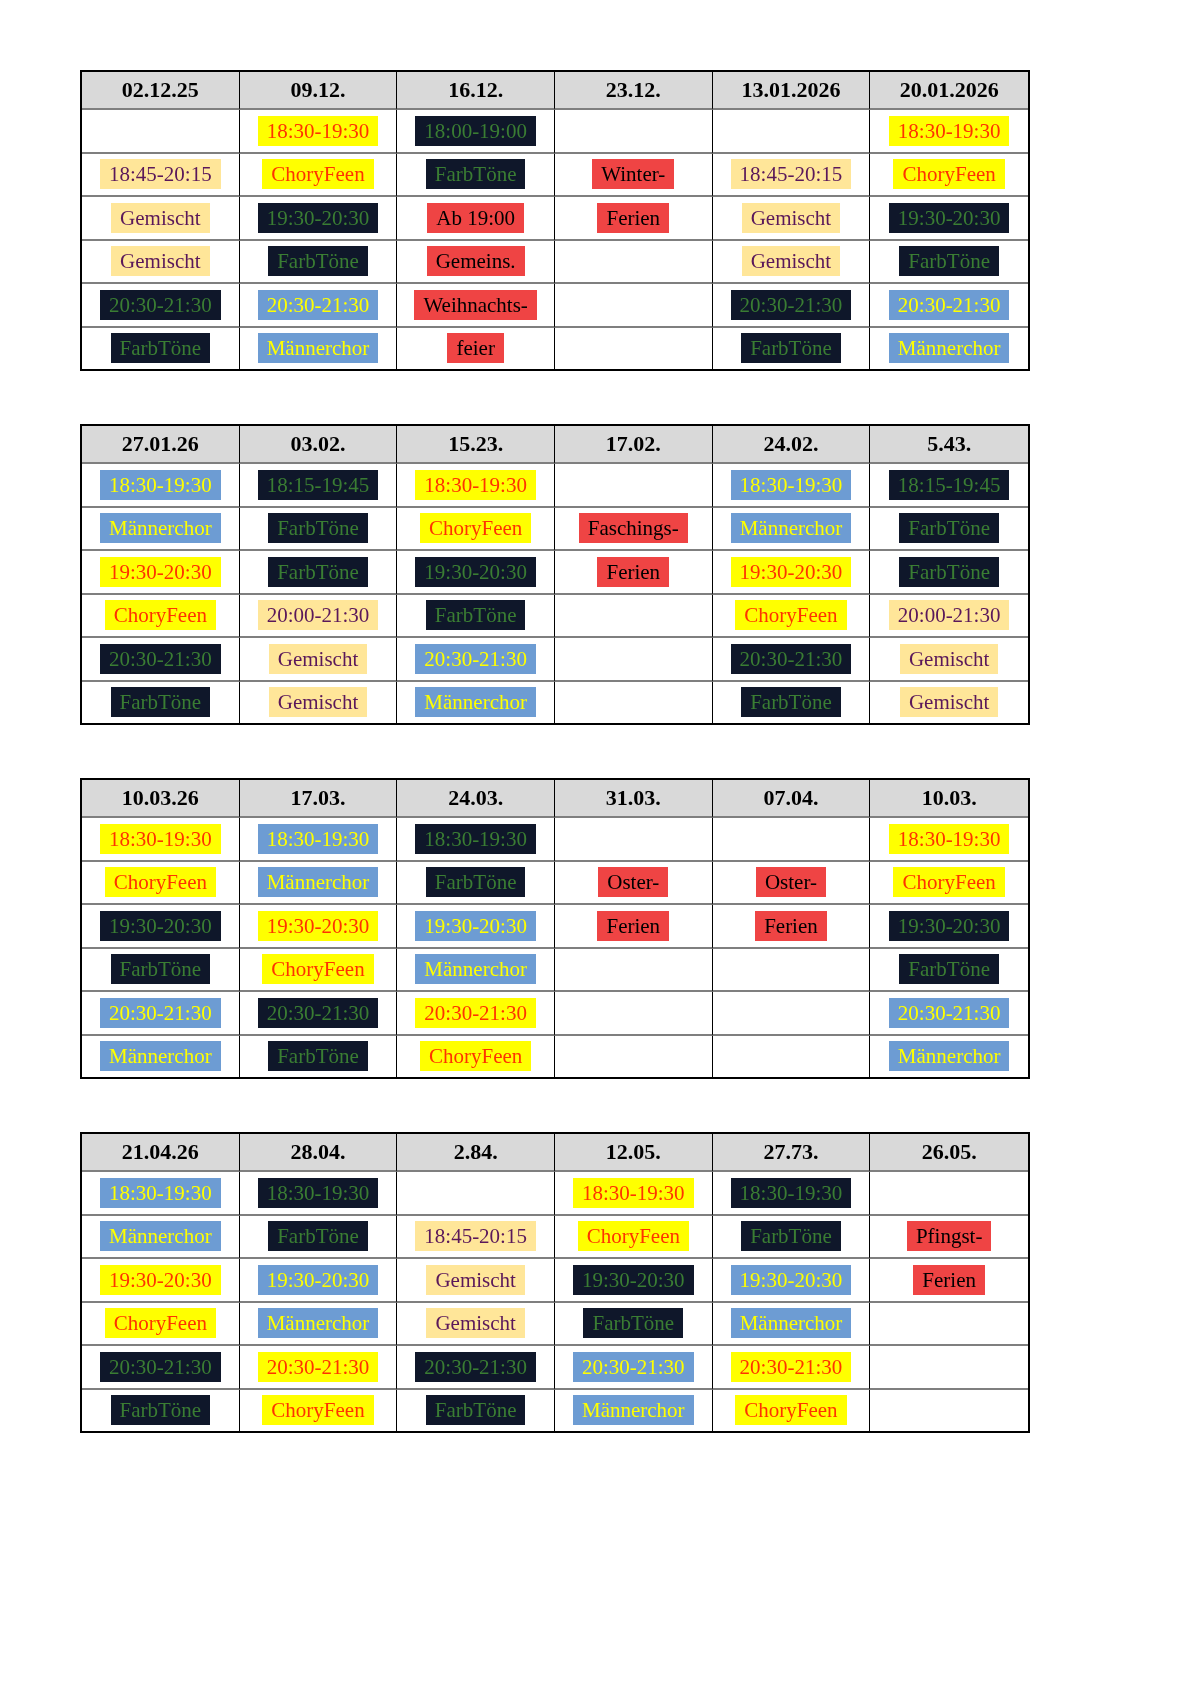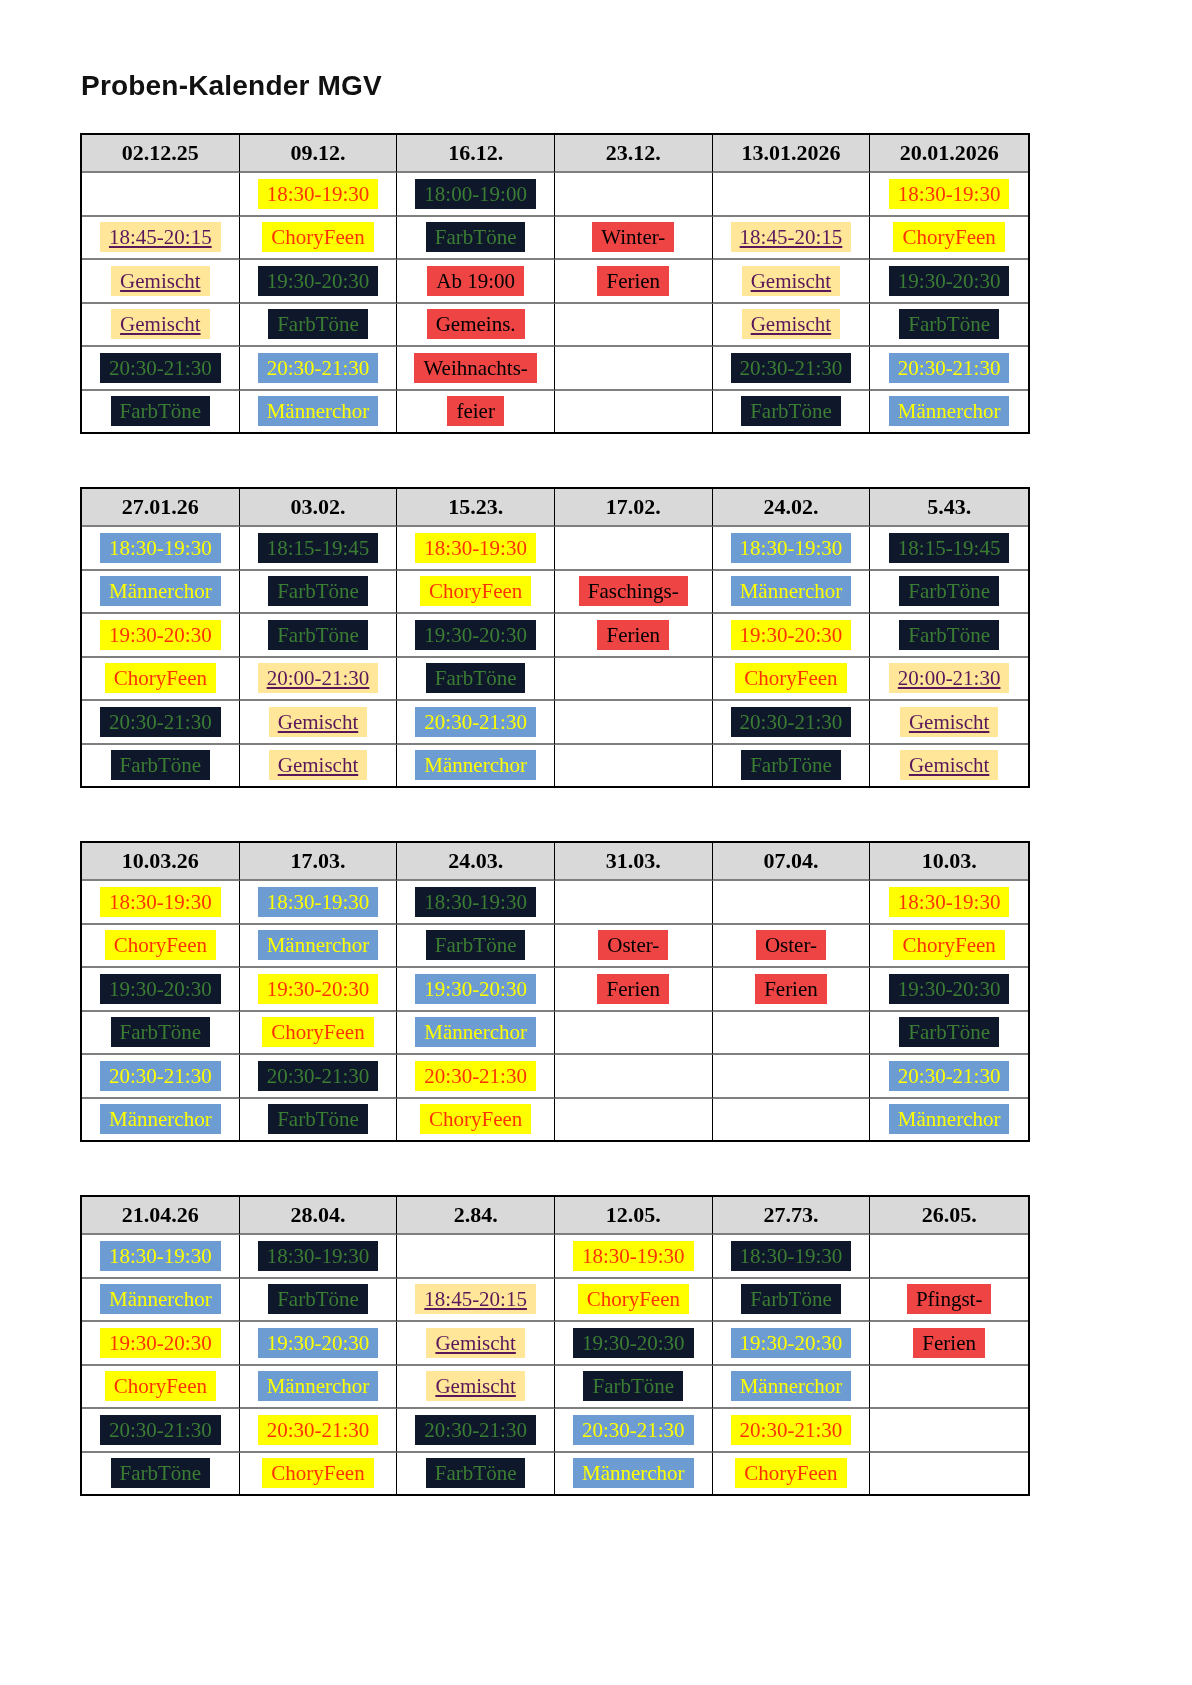--- a/index.html
+++ b/index.html
@@ -56,29 +56,28 @@
     font-size: 21px;
   }
   .hl {
     display: inline-block;
     padding: 2px 9px;
     line-height: 26px;
     white-space: nowrap;
   }
   .hl-yellow { background: #ffff00; color: #ff3300; }
   .hl-pink   { background: #0f172a; color: #3a7d33; }
-  .hl-tan    { background: #ffe699; color: #5a185a; text-decoration: underline; }
+  .hl-tan    { background: #ffe699; color: #5a185a; }
   .hl-blue   { background: #6d9cd3; color: #ffff00; }
   .hl-gray   { background: #ef4444; color: #000000; }
 </style>
 </head>
 <body>
 
 <div class="page">
-  <h1 class="title">Proben-Kalender MGV</h1>
   <div>
       <table class="cal">
         <thead>
           <tr>
             <th>02.12.25</th>
             <th>09.12.</th>
             <th>16.12.</th>
             <th>23.12.</th>
             <th>13.01.2026</th>
             <th>20.01.2026</th>

